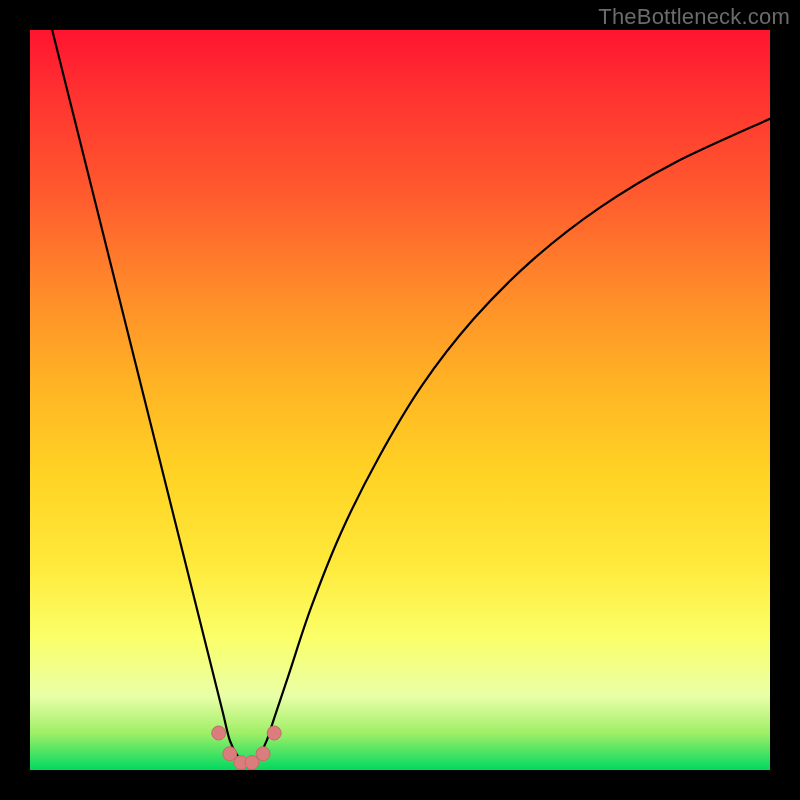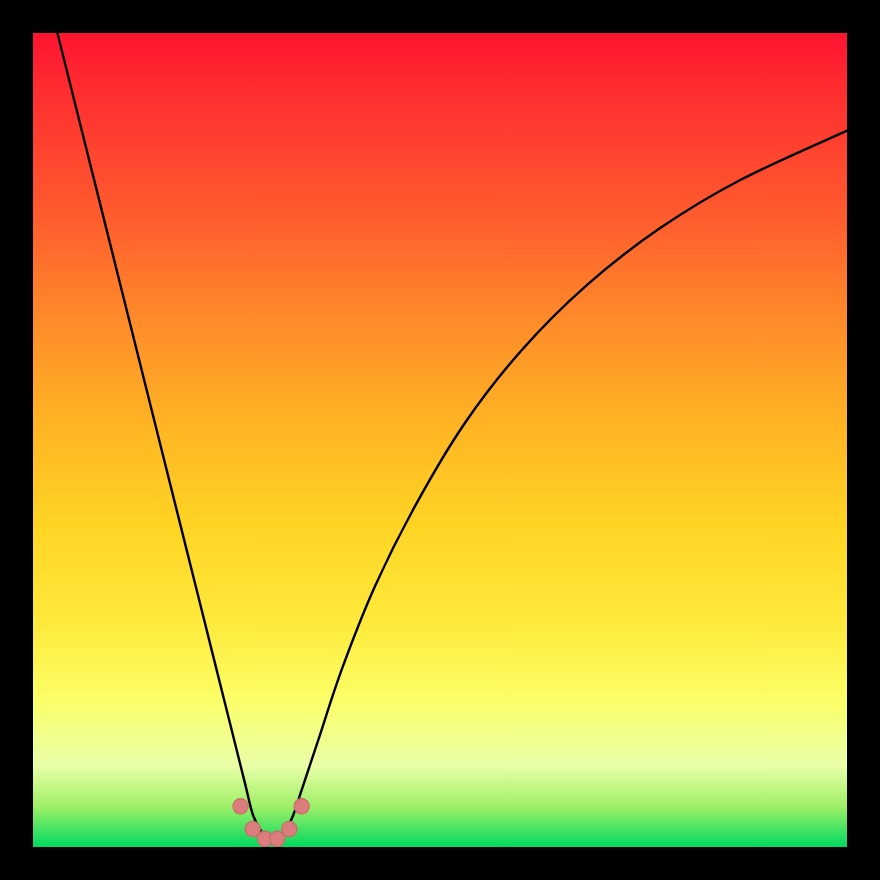--- a/index.html
+++ b/index.html
@@ -69,13 +69,14 @@
           <circle cx="188.70000000000002" cy="703" r="7" fill="#db7d7c" stroke="#c96a69" stroke-width="1"></circle>
           <circle cx="199.8" cy="723.72" r="7" fill="#db7d7c" stroke="#c96a69" stroke-width="1"></circle>
           <circle cx="210.89999999999998" cy="732.6" r="7" fill="#db7d7c" stroke="#c96a69" stroke-width="1"></circle>
           <circle cx="222" cy="732.6" r="7" fill="#db7d7c" stroke="#c96a69" stroke-width="1"></circle>
           <circle cx="233.1" cy="723.72" r="7" fill="#db7d7c" stroke="#c96a69" stroke-width="1"></circle>
           <circle cx="244.20000000000002" cy="703" r="7" fill="#db7d7c" stroke="#c96a69" stroke-width="1"></circle>
         </g>
     </svg>
   </div>
 
+  <div class="watermark">TheBottleneck.com</div>
 </div>
 
 </body></html>

